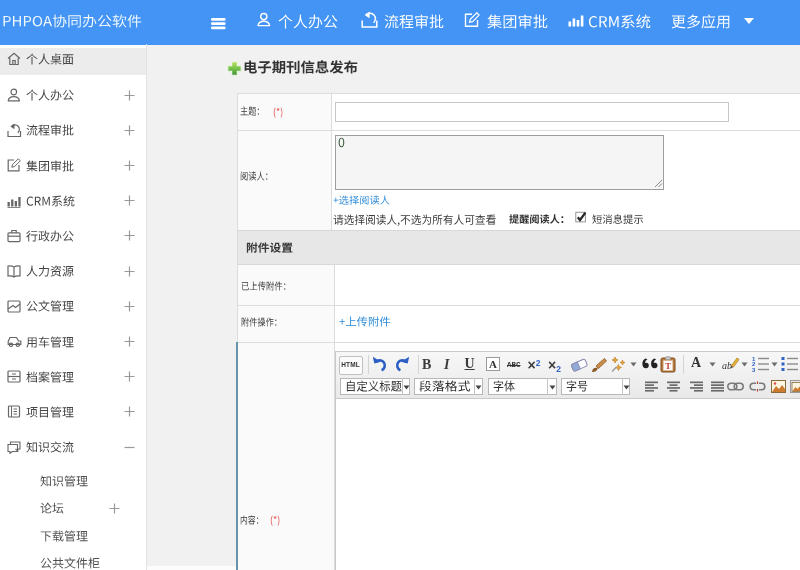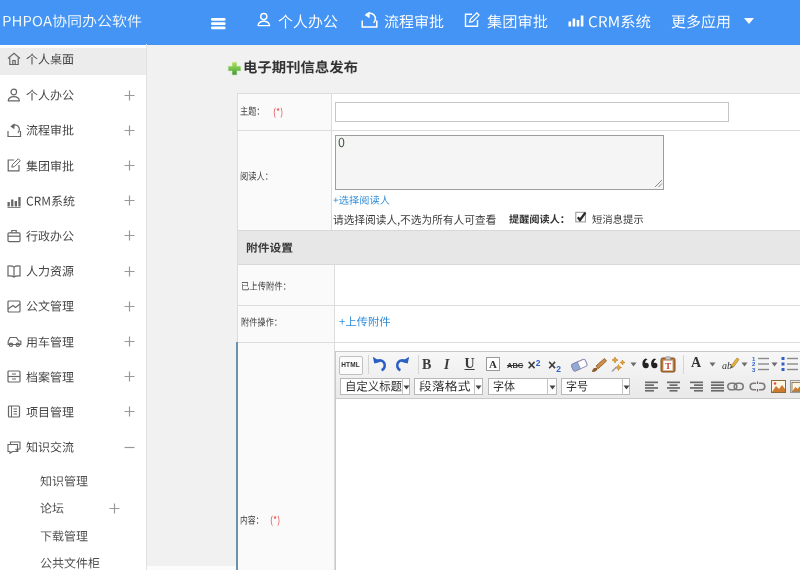--- a/index.html
+++ b/index.html
@@ -236,21 +236,21 @@
       <path d="M14.2 0.8 L12.7 7.6 L6 5.8 Z" fill="#2c5fc4"></path>
     </svg>
 <div class="abs" style="left:417.5px;top:355px;width:1px;height:19px;background:#d4d4d4"></div>
 <div class="abs" style="left:422px;top:356.5px;font-size:14px;font-weight:bold;color:#3b3b3b;font-family:'Liberation Serif',serif">B</div>
 <div class="abs" style="left:444px;top:356.5px;font-size:14px;font-weight:bold;color:#3b3b3b;font-family:'Liberation Serif',serif"><i>I</i></div>
 <div class="abs" style="left:464.5px;top:356px;font-size:14px;font-weight:bold;color:#3b3b3b;text-decoration:underline;font-family:'Liberation Serif',serif">U</div>
 <svg class="abs" style="left:486px;top:357px" width="14" height="14" viewBox="0 0 14 14">
       <rect x="0.5" y="0.5" width="13" height="13" fill="#fff" stroke="#9a9a9a"></rect>
       <text x="7" y="11" text-anchor="middle" font-family="Liberation Serif" font-weight="bold" font-size="11" fill="#333">A</text>
     </svg>
-<div class="abs" style="left:507px;top:361px;font-size:7.5px;font-weight:bold;color:#333;text-decoration:line-through;font-family:Liberation Sans, sans-serif">ABC</div>
+<div class="abs" style="left:507px;top:361px;font-size:7.5px;font-weight:bold;color:#333;text-decoration:line-through;font-family:Liberation Mono, monospace">ABC</div>
 <div class="abs" style="left:527.5px;top:356.5px;font-family:'Liberation Sans',sans-serif;font-size:14px;font-weight:bold;color:#3c3c3c">×<span style="font-size:8.5px;vertical-align:4.5px;color:#2f62c4;font-weight:bold">2</span></div>
 <div class="abs" style="left:548px;top:356.5px;font-family:'Liberation Sans',sans-serif;font-size:14px;font-weight:bold;color:#3c3c3c">×<span style="font-size:8.5px;vertical-align:-2px;color:#2f62c4;font-weight:bold">2</span></div>
 <svg class="abs" style="left:569.5px;top:356.5px" width="18" height="15" viewBox="0 0 18 15">
       <g transform="rotate(-24 9 7.5)">
         <rect x="1.5" y="4.5" width="15" height="7.5" rx="2" fill="#fdfdff" stroke="#8888b0" stroke-width="1"></rect>
         <path d="M3.5 4.5 H8.5 V12 H3.5 C2.4 12 1.5 11 1.5 10 V6.5 C1.5 5.4 2.4 4.5 3.5 4.5 Z" fill="#93a9d6" stroke="#8888b0" stroke-width="0.8"></path>
       </g>
     </svg>
 <svg class="abs" style="left:591px;top:356.5px" width="16" height="16" viewBox="0 0 16 16">
       <path d="M5 9 C8 6 10.5 4 13.5 1.5 L15.5 4 C12.5 7 10 9 7.5 11.5 Z" fill="#c98c4a" stroke="#8a5a28" stroke-width="0.8"></path>

